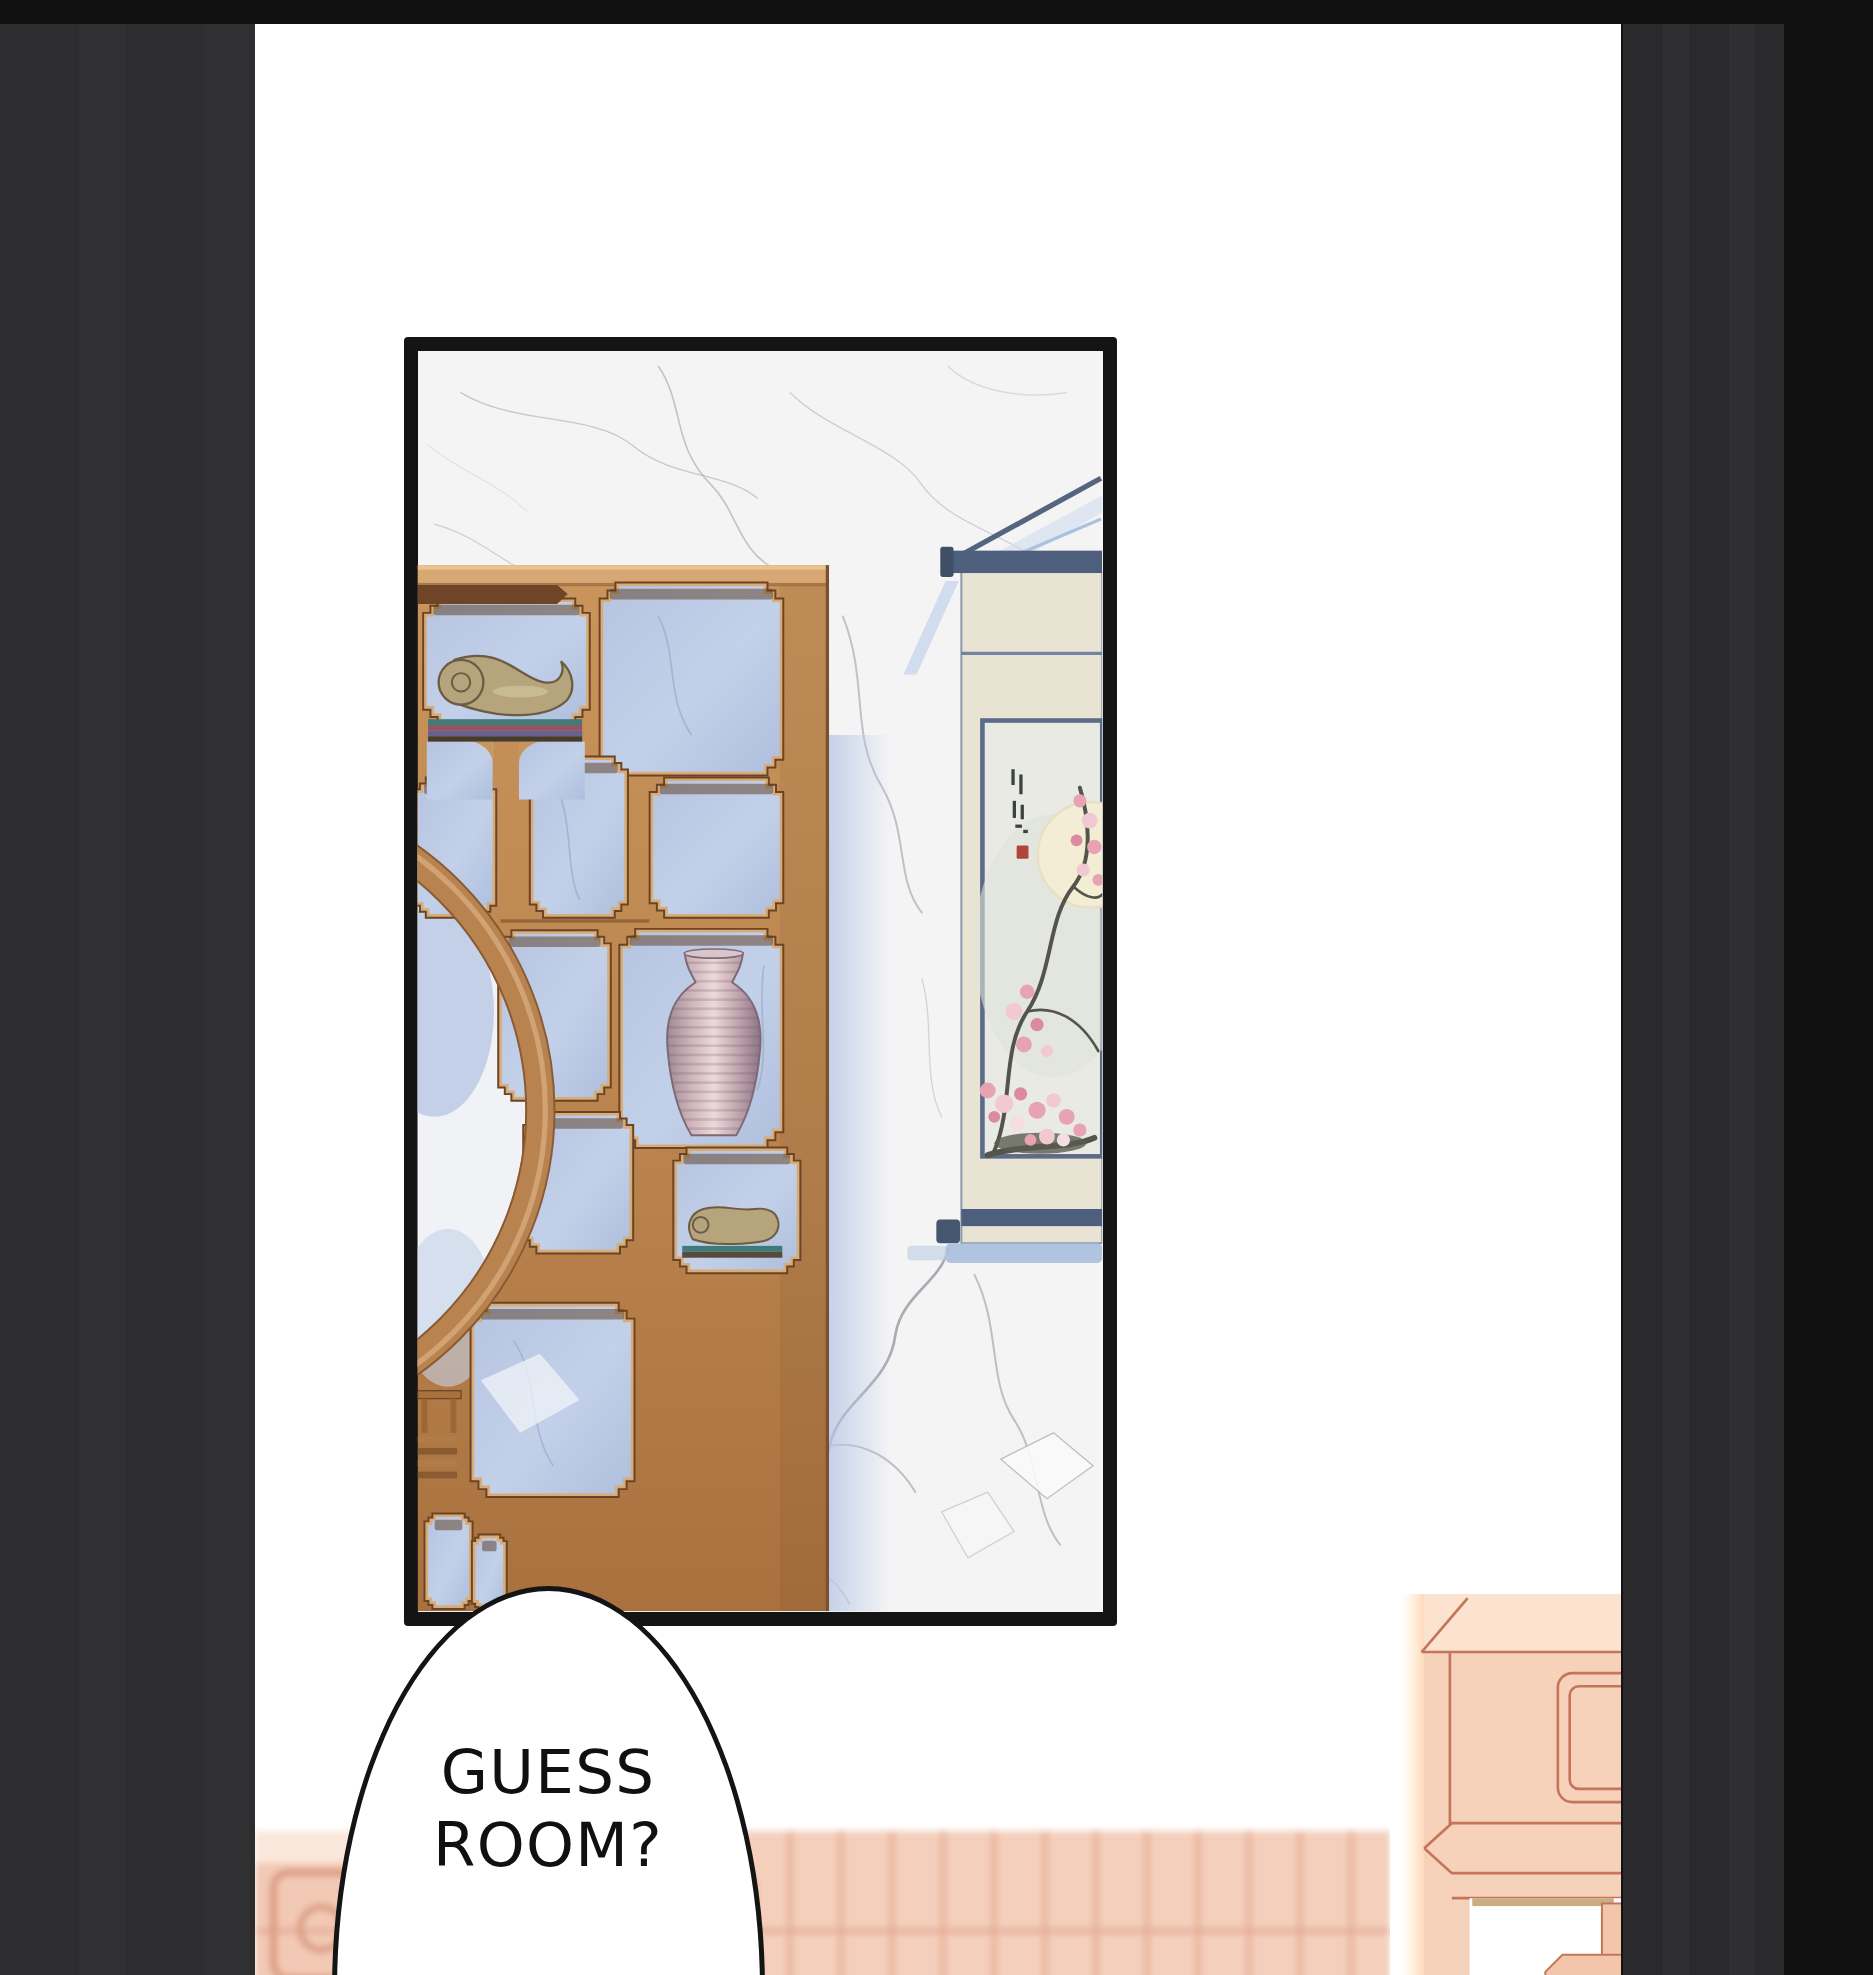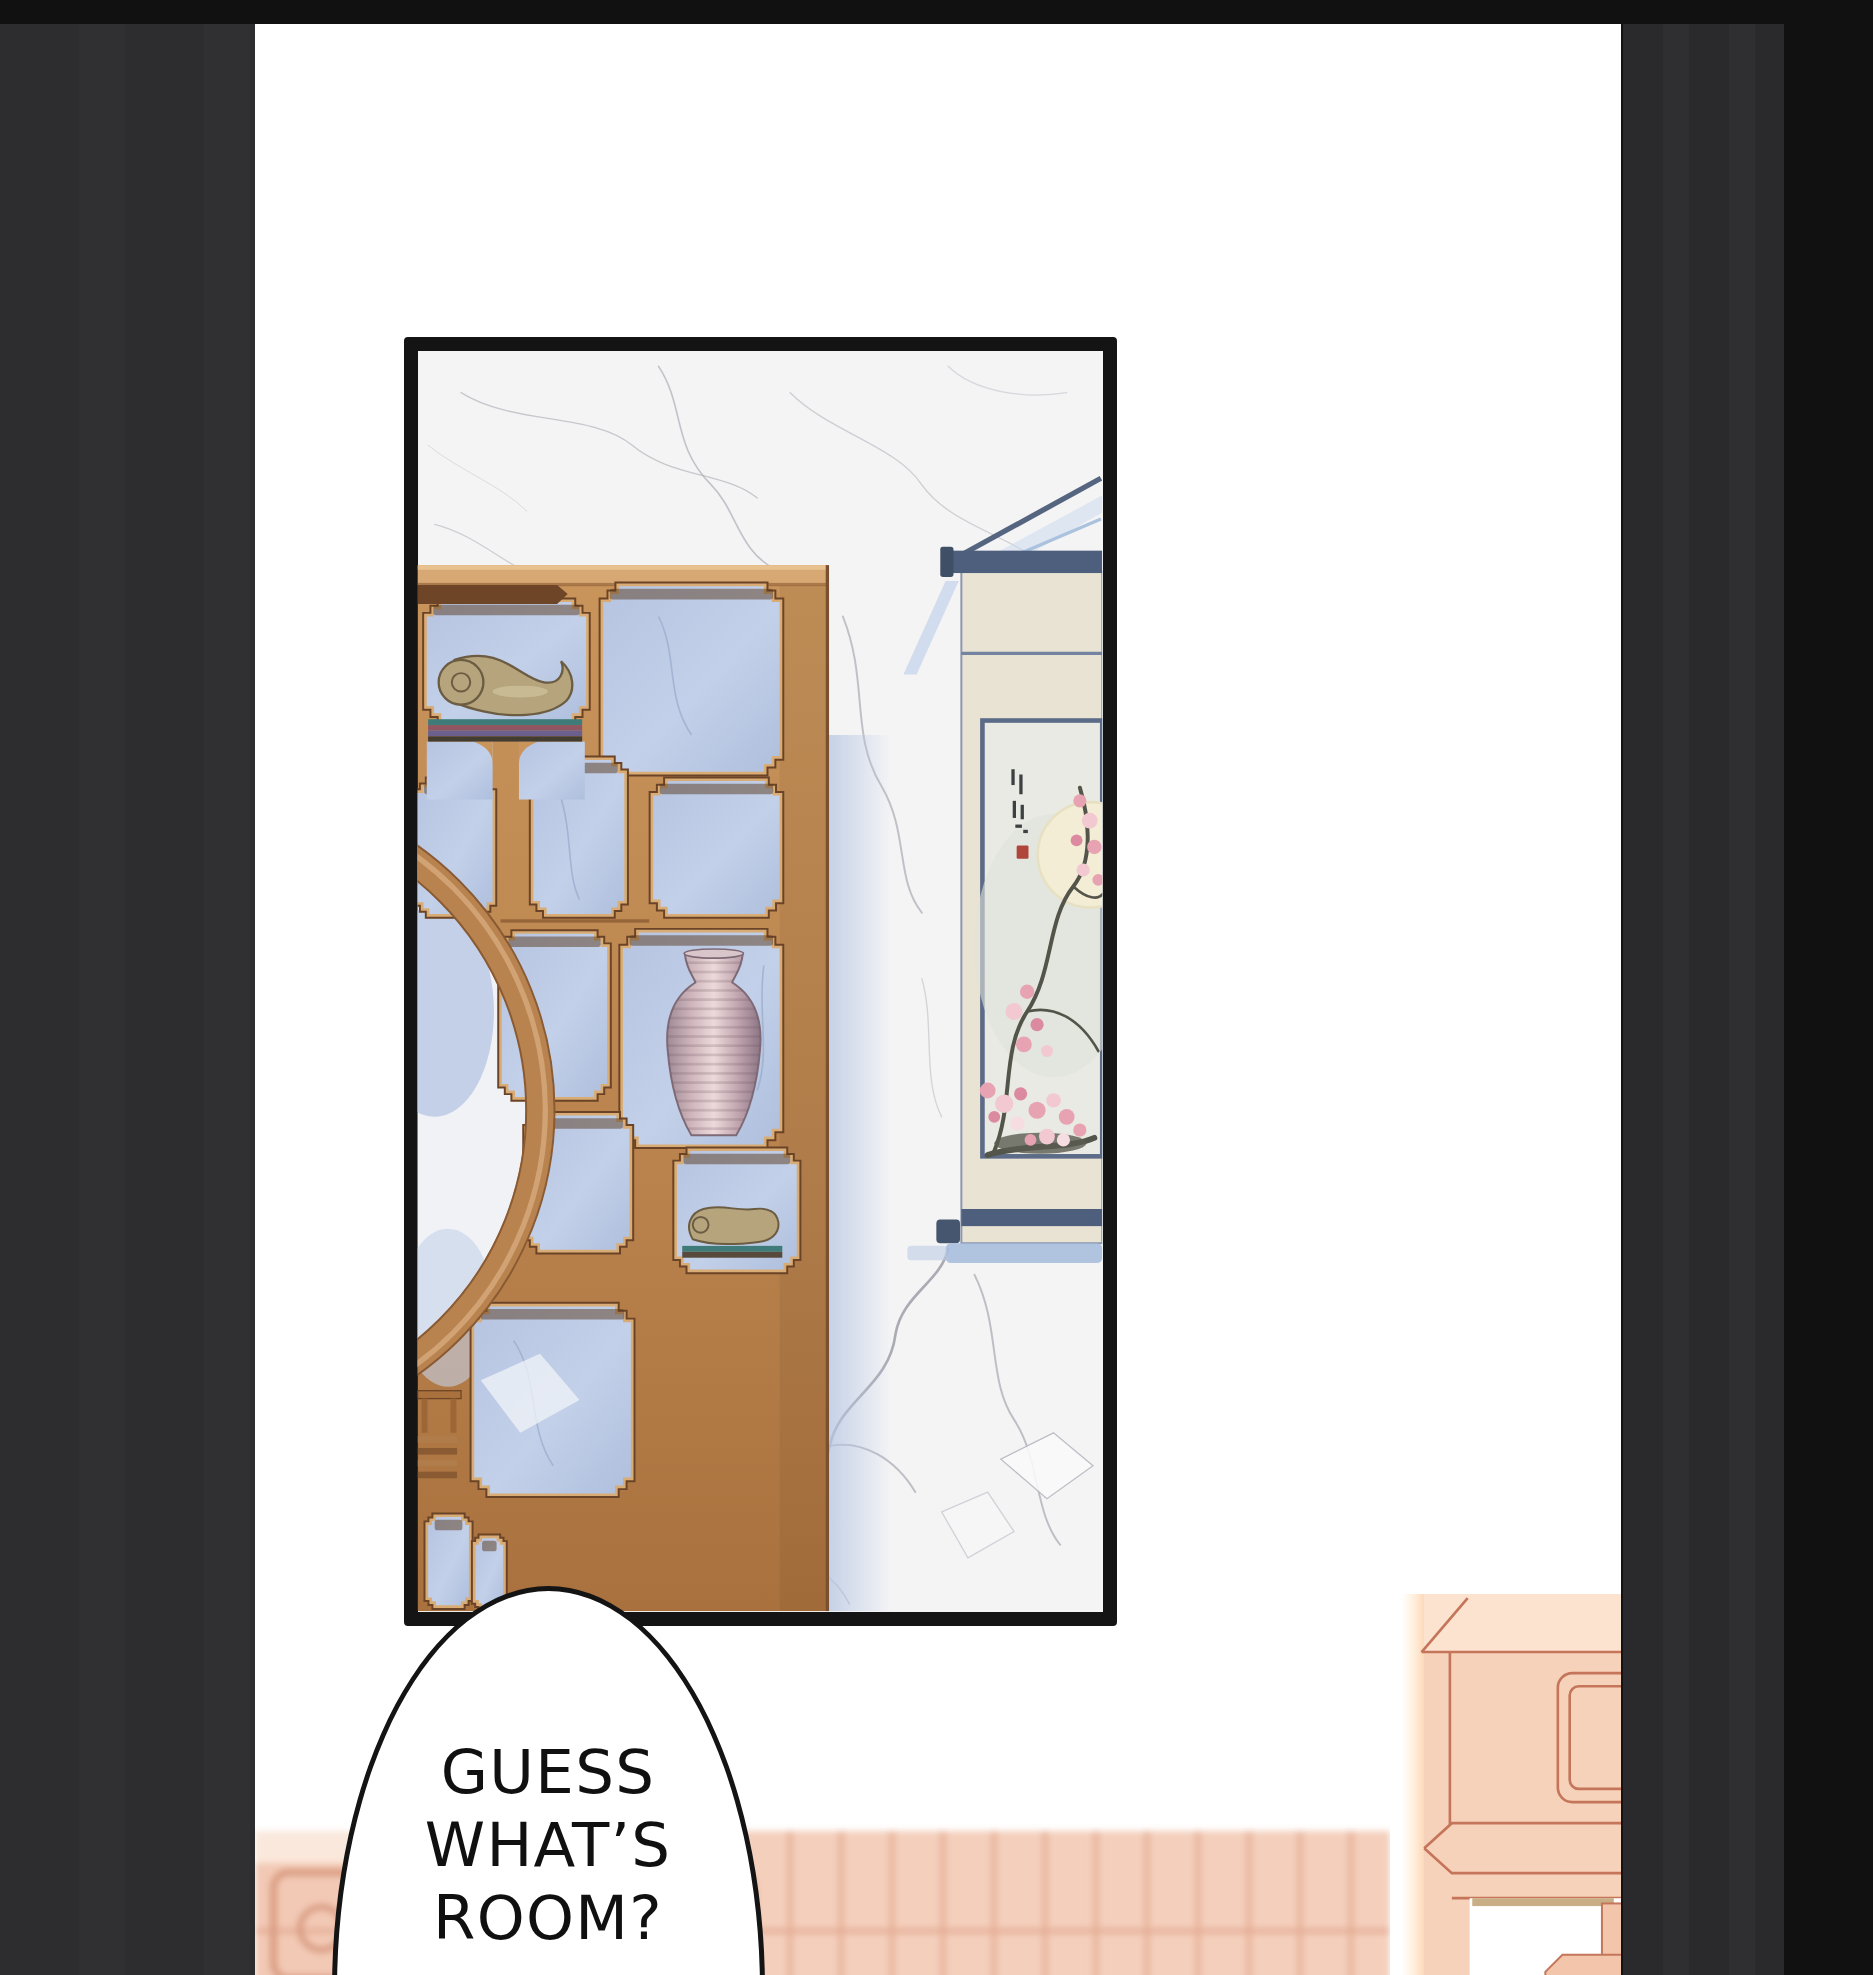--- a/index.html
+++ b/index.html
@@ -338,21 +338,20 @@
         <rect x="322" y="470" width="32" height="92" fill="#f3c6ac" stroke="#c4755a" stroke-width="3"></rect>
         <path d="M262 548 L354 548 L354 615 L236 615 L236 574 Z" fill="#f3c6ac" stroke="#c4755a" stroke-width="3"></path>
         <rect x="280" y="592" width="52" height="23" fill="#ffffff" stroke="#c4755a" stroke-width="3"></rect>
       </g>
     </svg>
   </div>
 
   <div class="bubble">
     <div class="bubble-text">
       <div>GUESS</div>
-      <div>WHAT’S</div>
       <div>ROOM?</div>
     </div>
   </div>
 
   <div class="bar bar-left"></div>
   <div class="bar bar-right"></div>
 </div>
 
 
 </body></html>

